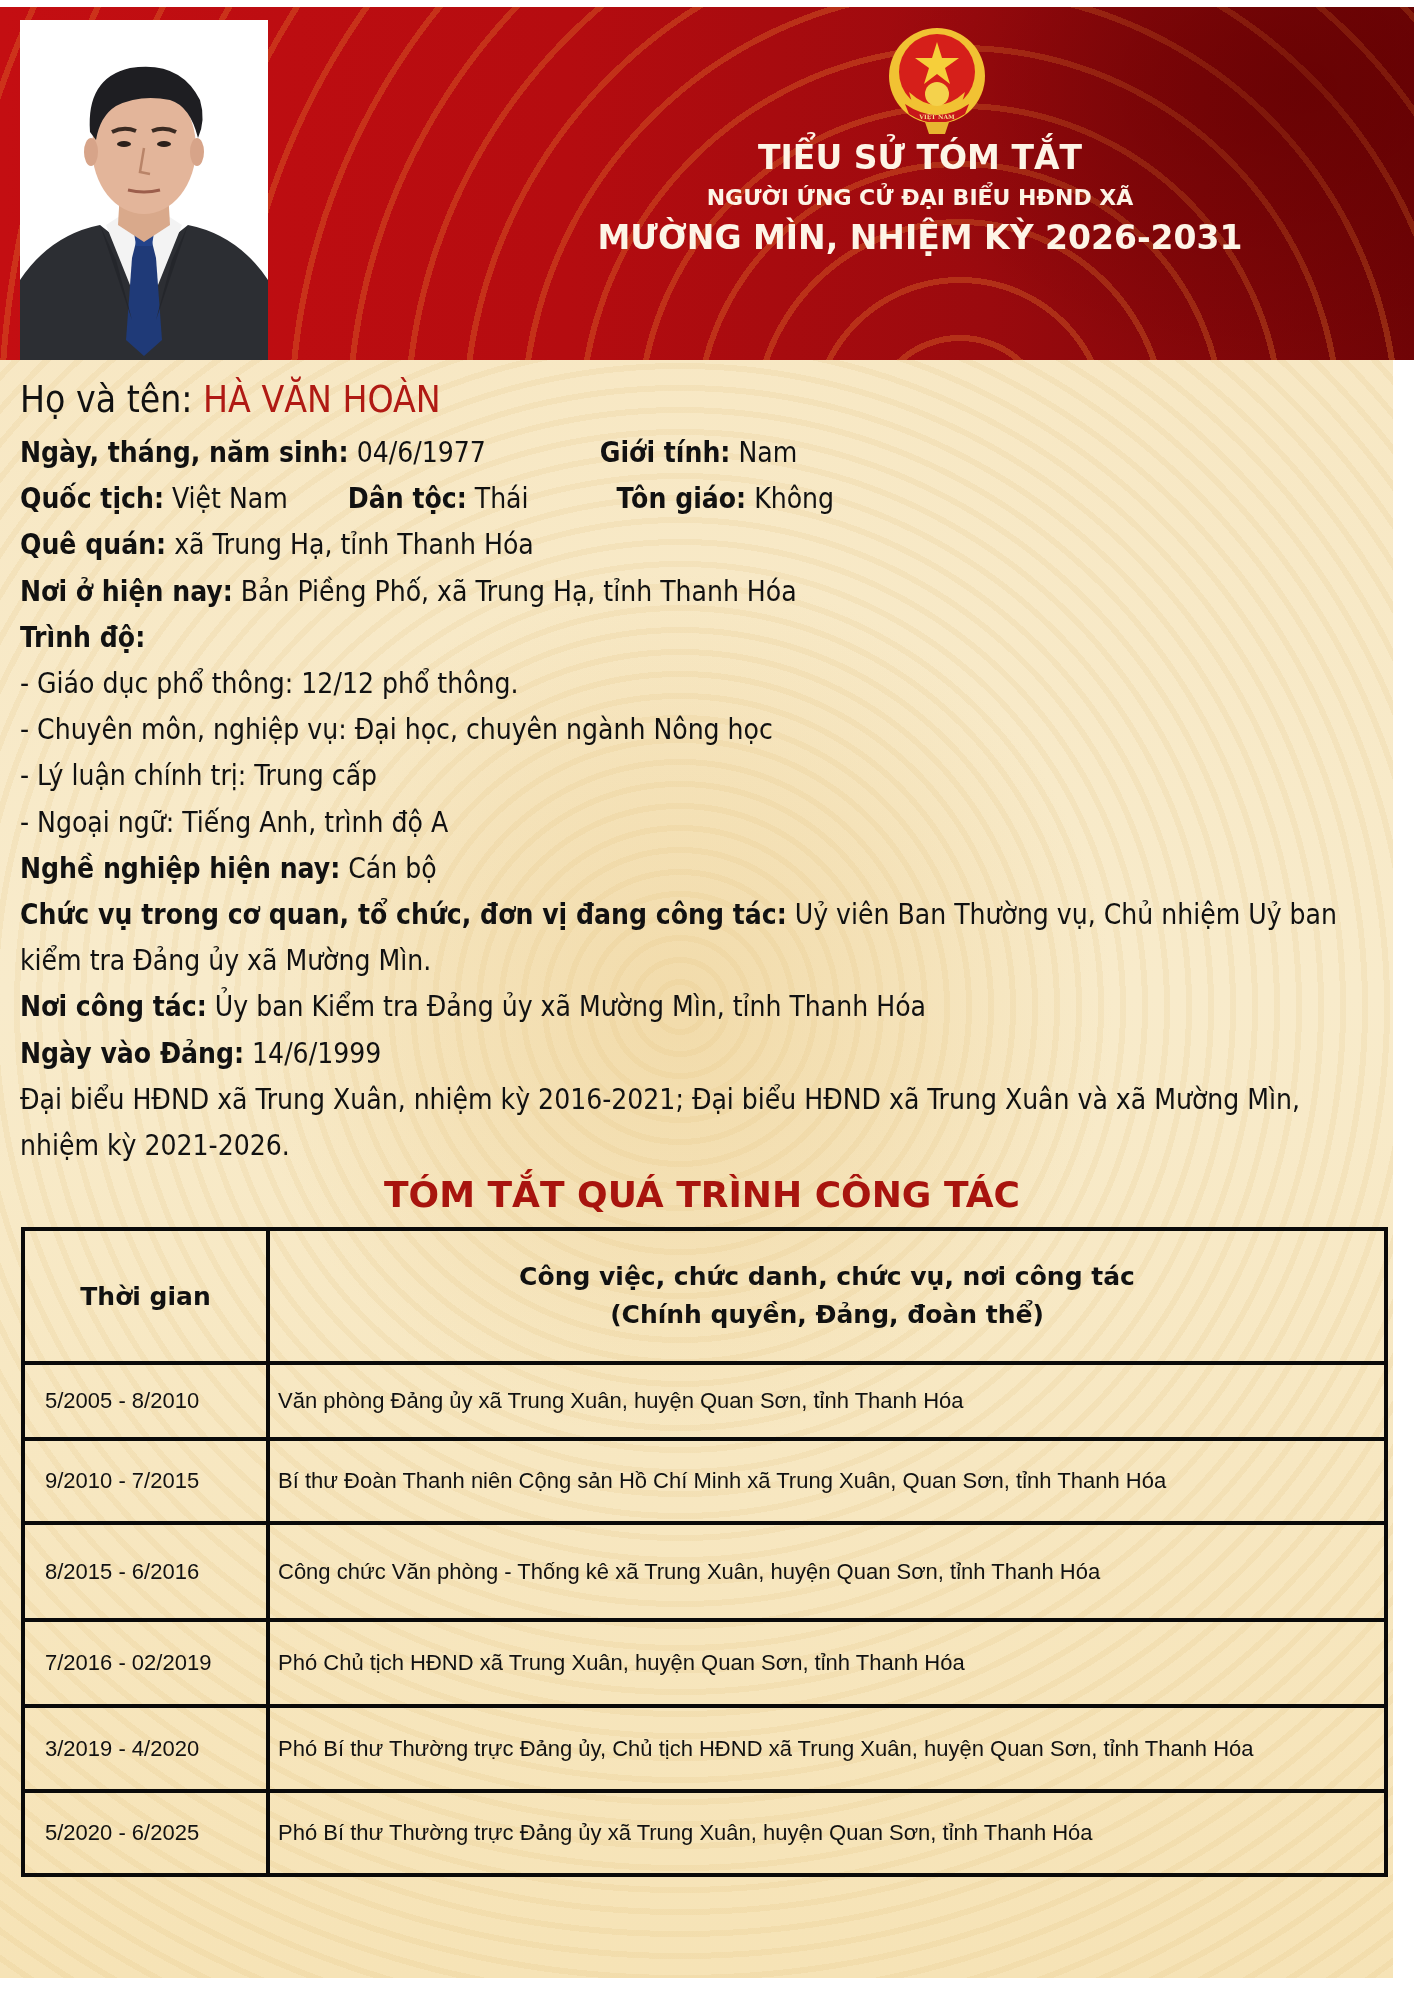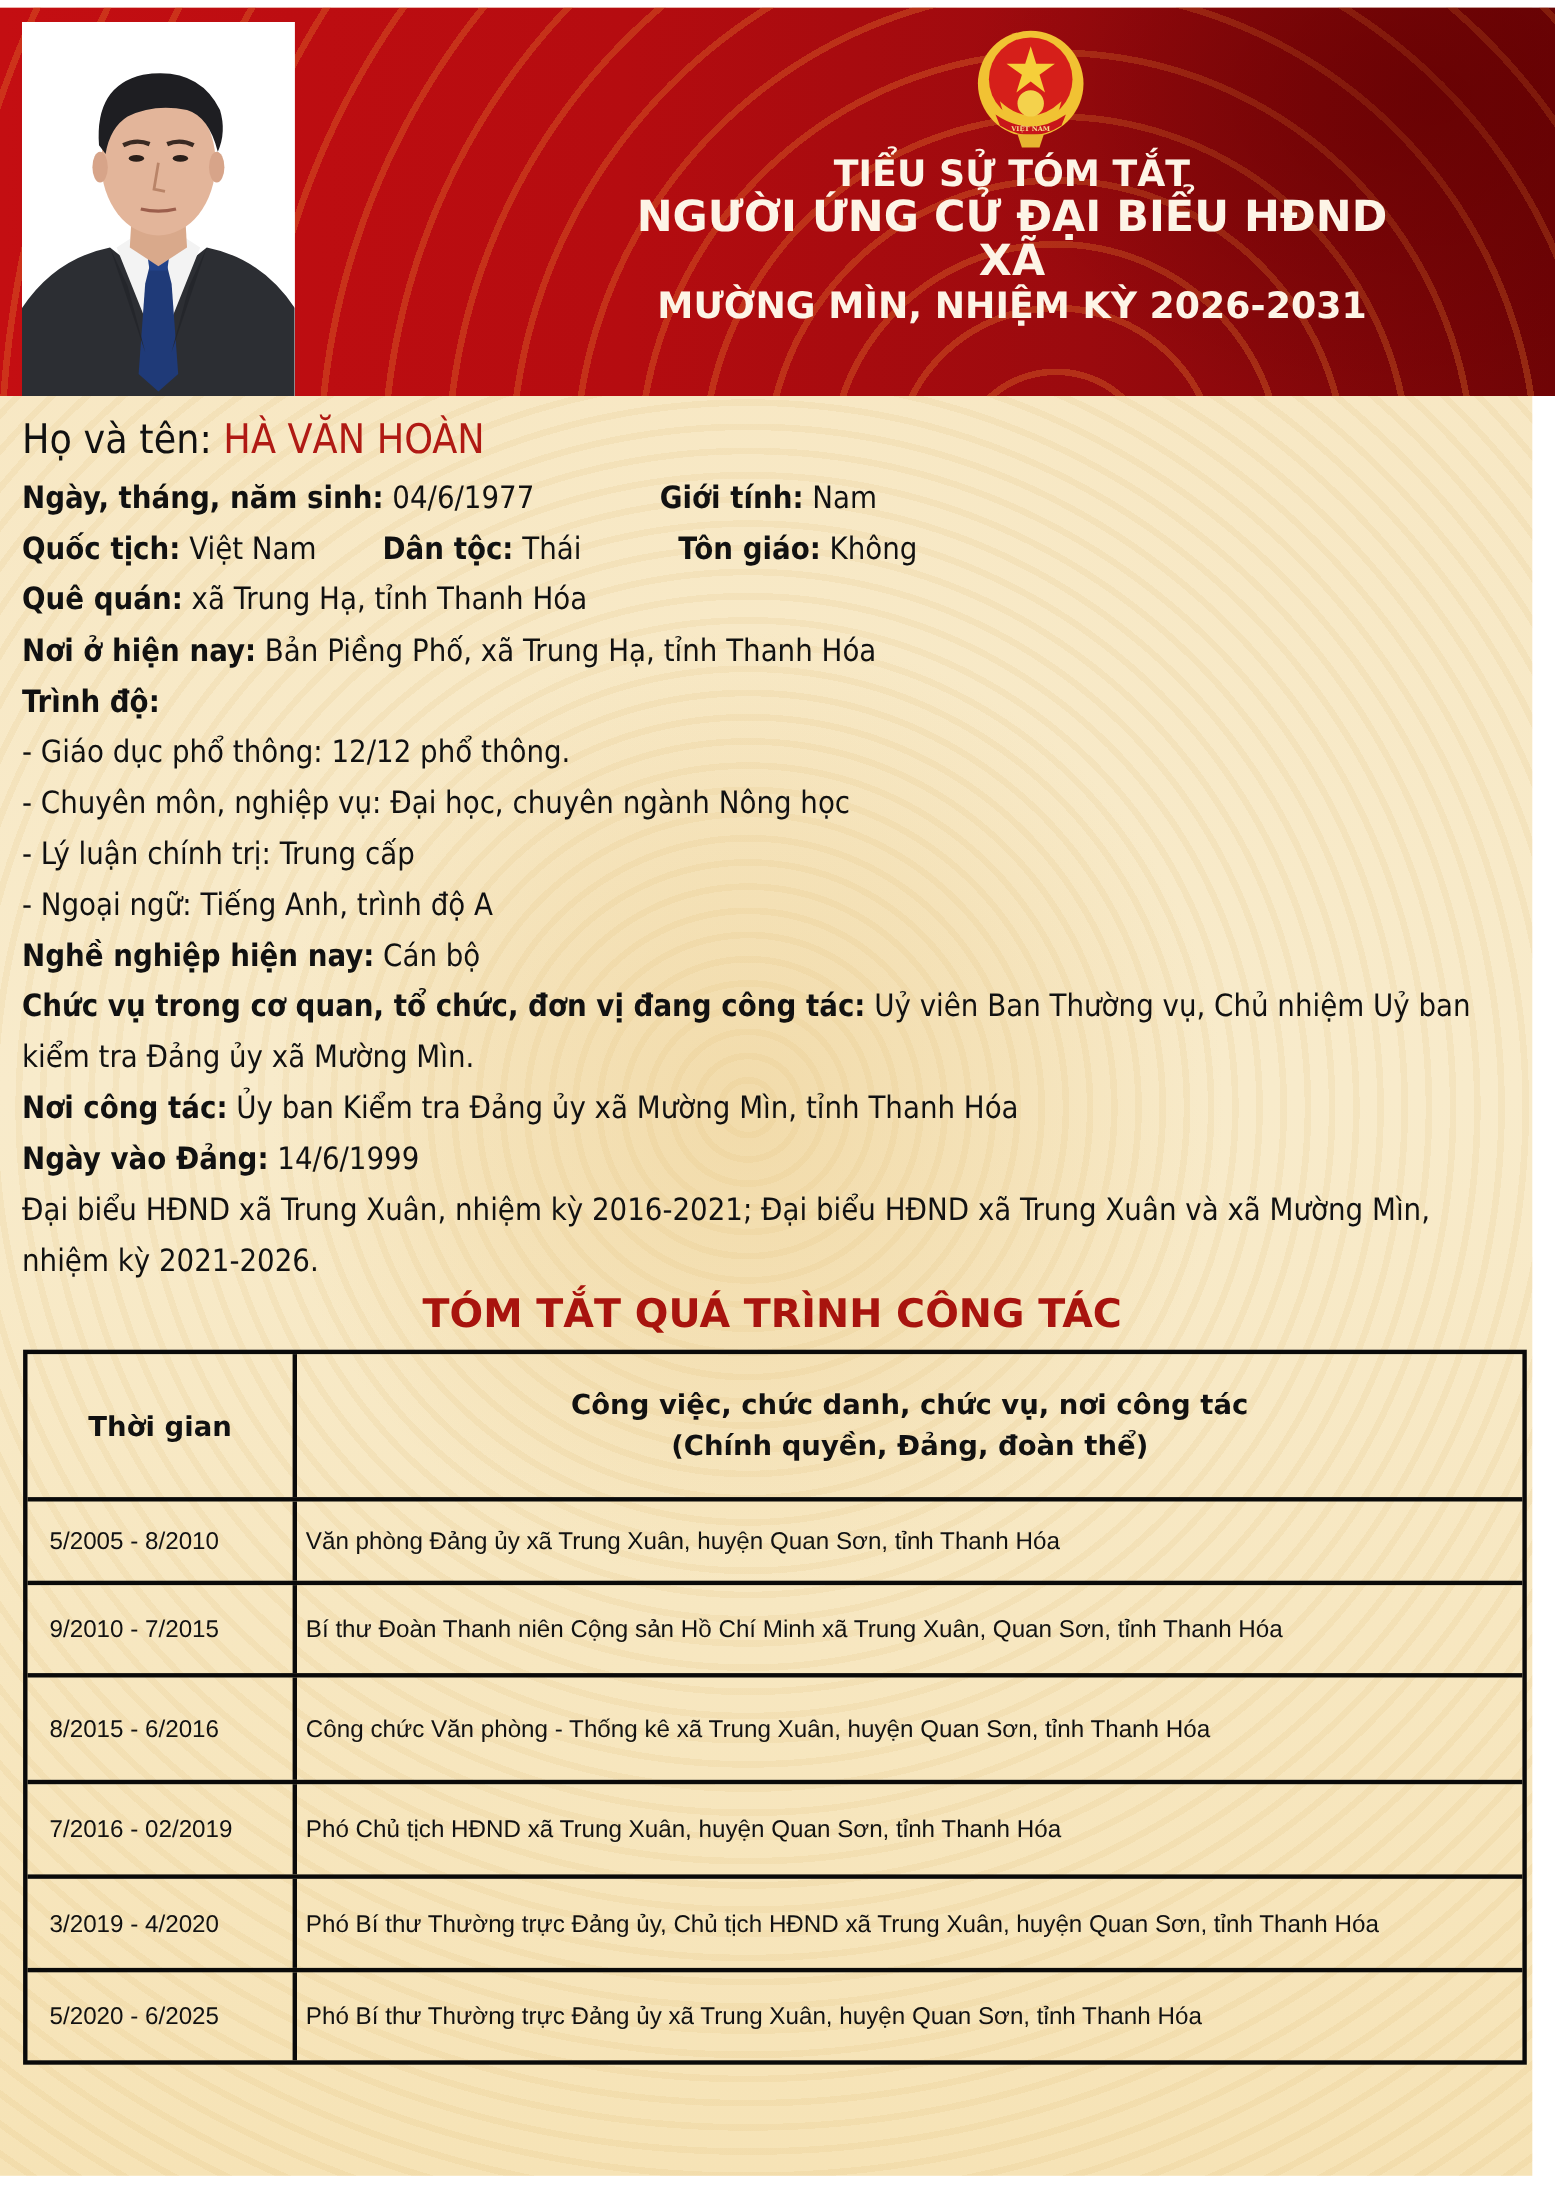--- a/index.html
+++ b/index.html
@@ -31,21 +31,21 @@
     background: #ffffff; overflow: hidden;
   }
   .photo svg { display: block; }
   .emblem { position: absolute; left: 879px; top: 22px; width: 116px; height: 116px; }
   .banner-title {
     position: absolute; left: 560px; top: 138px; width: 720px;
     text-align: center; color: #fdf4e6; font-weight: bold;
     font-family: "DejaVu Sans", sans-serif;
   }
   .banner-title .t1 { font-size: 33px; line-height: 40px; letter-spacing: 0px; }
-  .banner-title .t2 { font-size: 39px; line-height: 40px; }
+  .banner-title .t2 { font-size: 22px; line-height: 40px; }
   .banner-title .t3 { font-size: 33px; line-height: 40px; }
   .banner-title .t4 { font-size: 31px; line-height: 40px; }
 
   
   .info {
     position: absolute; left: 20px; top: 370px; width: 1360px;
     color: #111111; font-size: 28px; line-height: 46.2px;
     font-family: "DejaVu Sans Condensed", "DejaVu Sans", sans-serif;
   }
   .info .lbl { font-weight: bold; }

